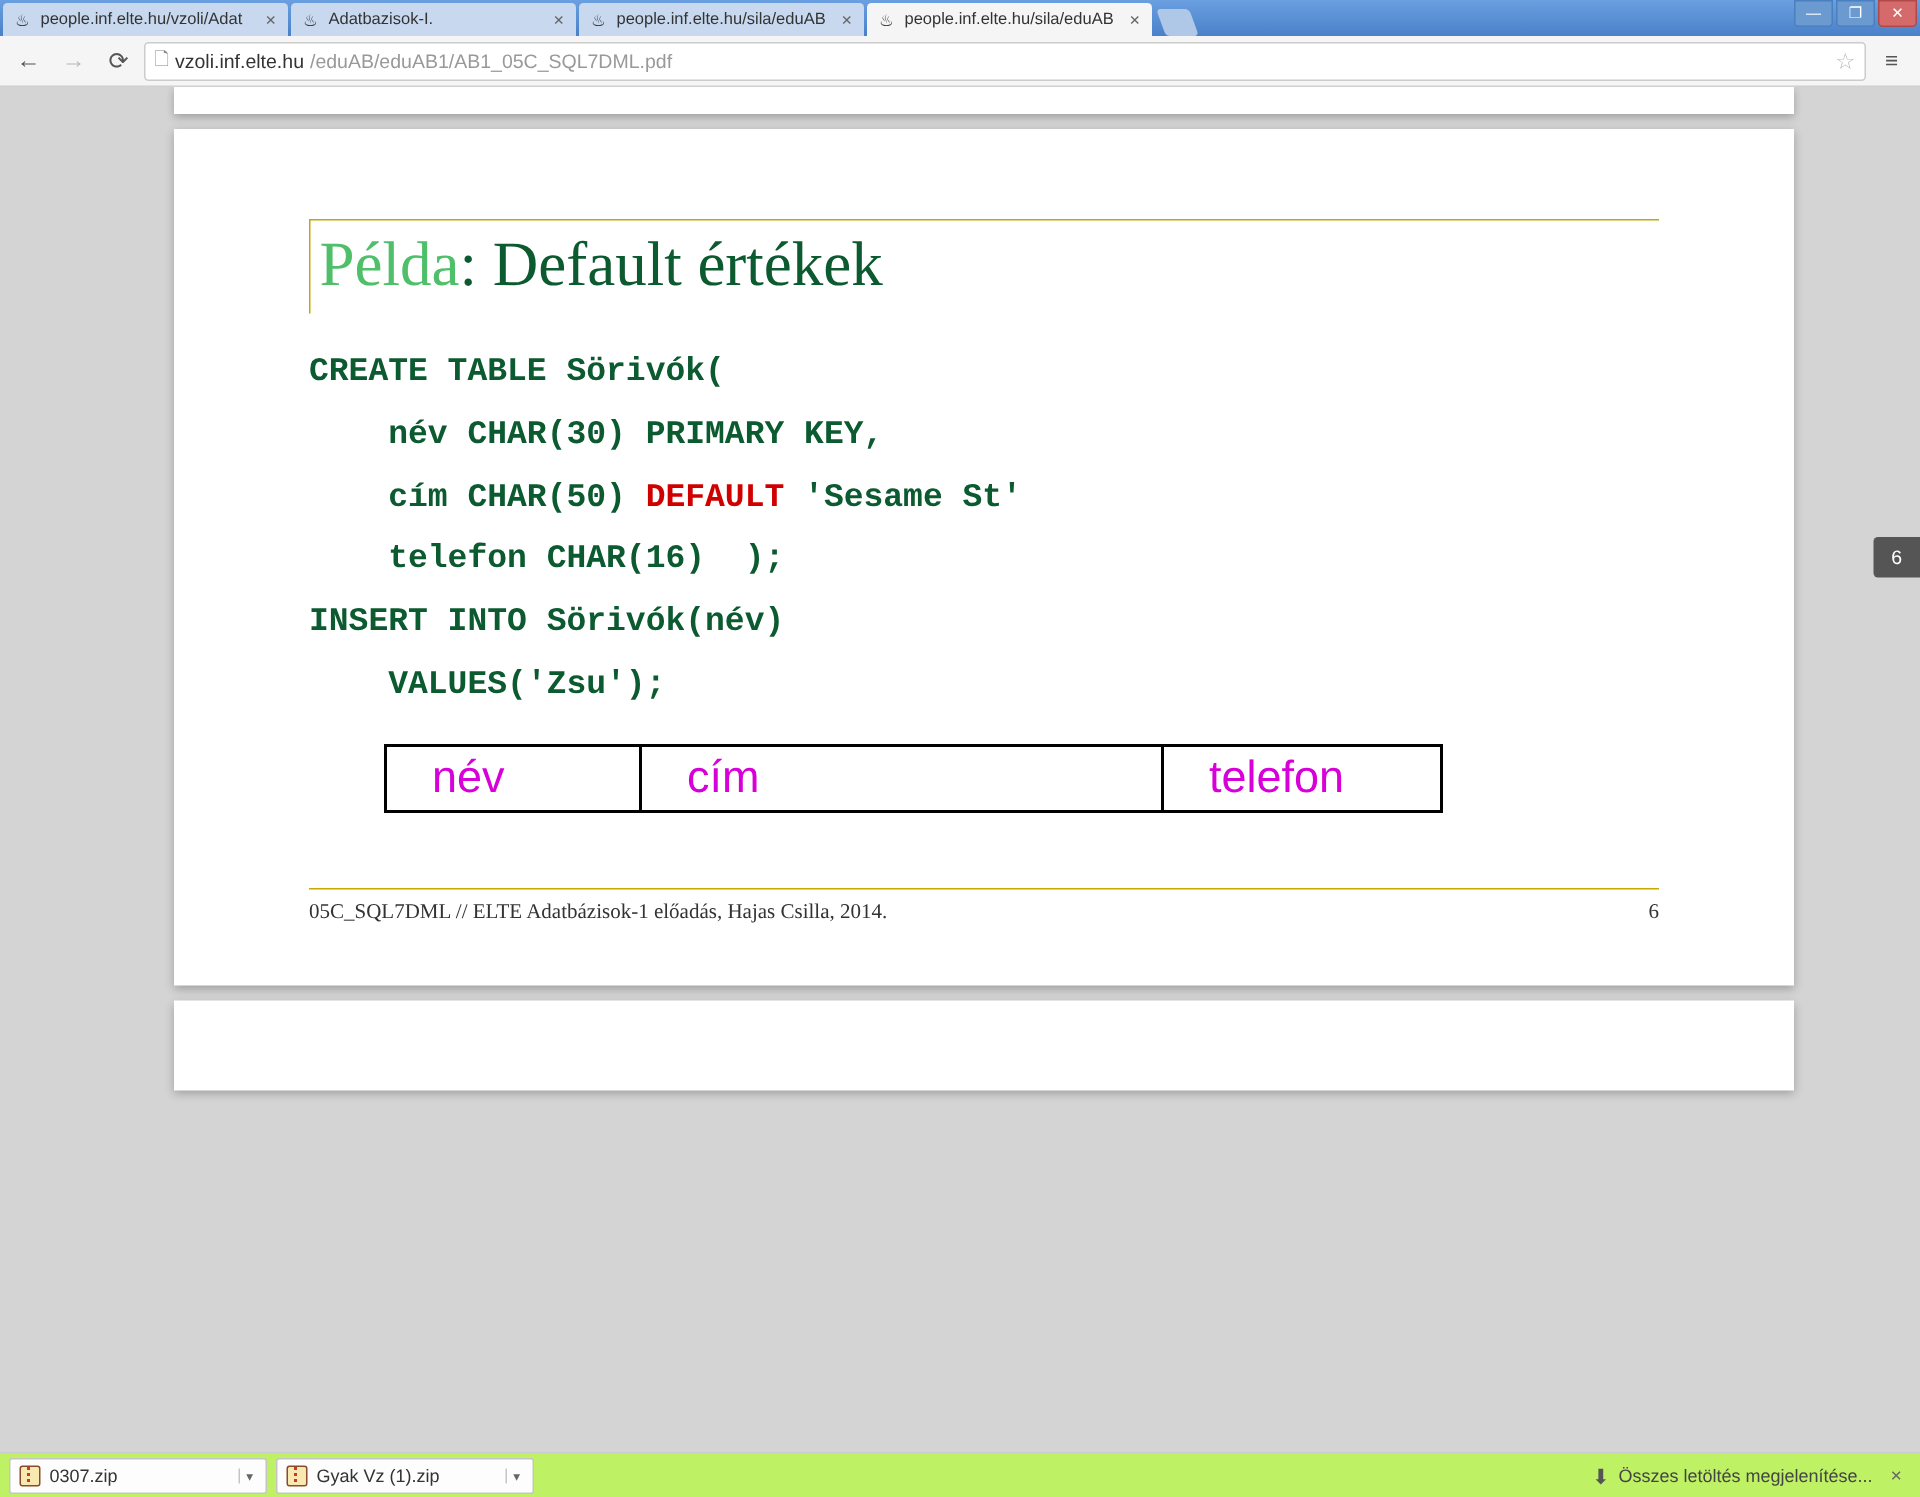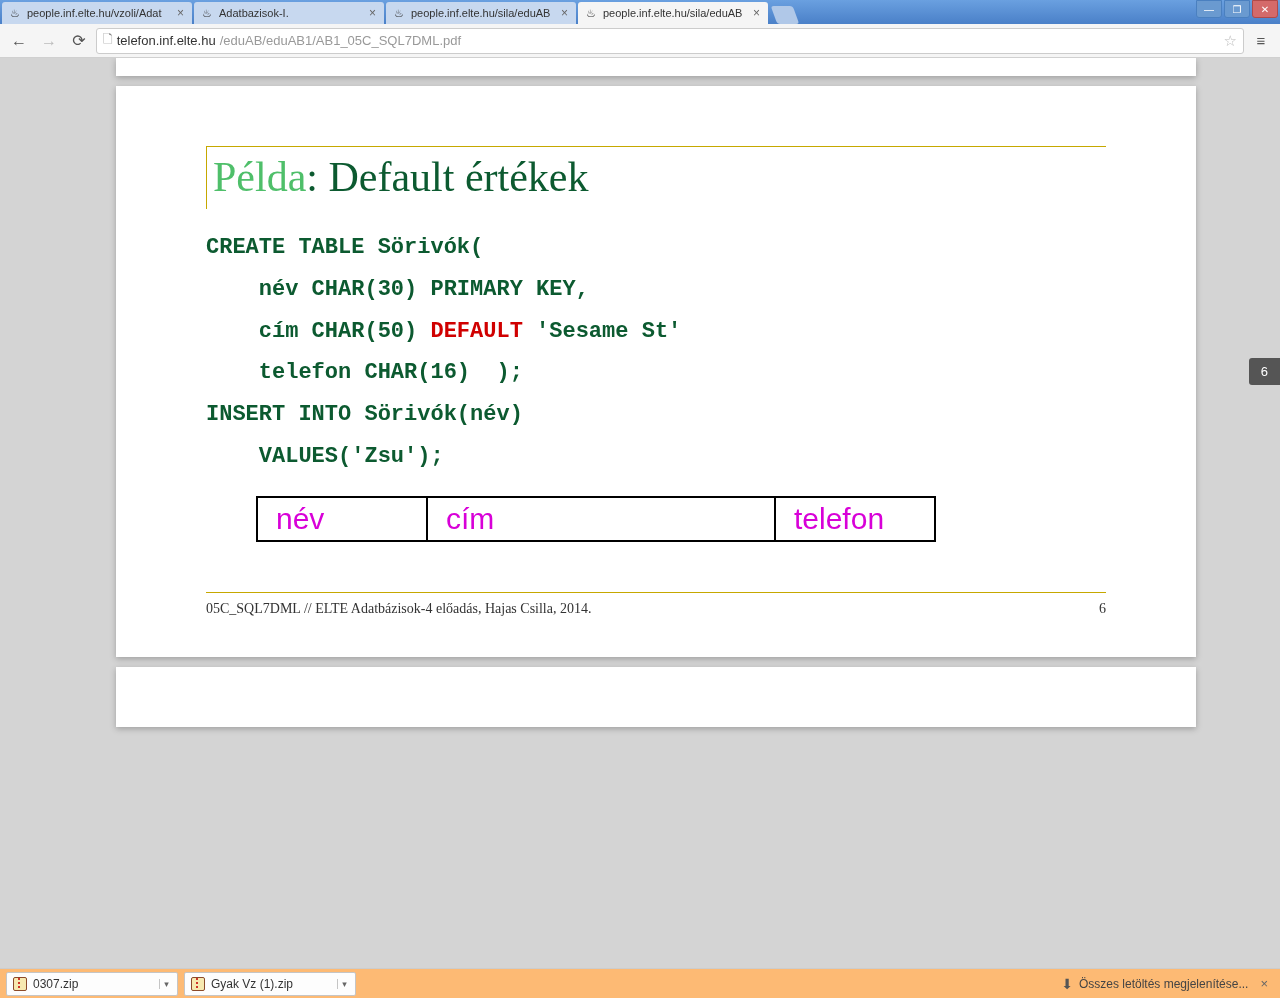--- a/index.html
+++ b/index.html
@@ -164,28 +164,28 @@
     margin-bottom: 18px;
   }
   .result-table {
     margin-left: 50px;
     border-collapse: collapse;
     font-family: Arial, sans-serif;
     font-size: 30px;
   }
   .result-table th, .result-table td {
     border: 2px solid #000;
-    padding: 4px 18px;
+    padding: 4px 30px;
     text-align: left;
     font-weight: normal;
   }
   .result-table th { color: #d800d8; }
   .result-table .c1 { width: 170px; }
   .result-table .c2 { width: 348px; }
-  .result-table .c3 { width: 160px; }
+  .result-table .c3 { width: 186px; }
 
   .slide-footer {
     border-top: 1px solid #c6a800;
     margin-top: 50px;
     padding-top: 8px;
     font-family: Georgia, serif;
     font-size: 14px;
     color: #333;
     display: flex;
     justify-content: space-between;
@@ -208,21 +208,21 @@
     right: -8px; top: 50%;
     transform: translateY(-50%);
     border: 8px solid transparent;
     border-left-color: #555;
     display:none;
   }
 
   
   .downloads-bar {
     height: 30px;
-    background: #fdba74;
+    background: #bef264;
     border-top: 1px solid #ccc;
     display: flex;
     align-items: center;
     padding: 0 6px;
     gap: 6px;
     position: relative;
   }
   .download-item {
     height: 24px;
     background: #fdfdfd;
@@ -293,21 +293,21 @@
     <div class="win-btn close">✕</div>
   </div>
 </div>
 
 <div class="toolbar">
   <div class="nav-btn">←</div>
   <div class="nav-btn disabled">→</div>
   <div class="nav-btn">⟳</div>
   <div class="omnibox">
     <span class="page-icon">🗋</span>
-    <span class="url-host">telefon.inf.elte.hu</span>
+    <span class="url-host">vzoli.inf.elte.hu</span>
       <span class="url-path">/eduAB/eduAB1/AB1_05C_SQL7DML.pdf</span>
     <span class="star">☆</span>
   </div>
   <div class="menu-btn">≡</div>
 </div>
 
 <div class="viewport">
   <div class="pdf-scroll">
 
     <div class="pdf-page peek-top"></div>
@@ -332,21 +332,21 @@
         <tbody>
             <tr>
           <th class="c1">név</th>
           <th class="c2">cím</th>
           <th class="c3">telefon</th>
         </tr>
       </tbody>
         </table>
 
       <div class="slide-footer">
-        <span>05C_SQL7DML // ELTE Adatbázisok-4 előadás, Hajas Csilla, 2014.</span>
+        <span>05C_SQL7DML // ELTE Adatbázisok-1 előadás, Hajas Csilla, 2014.</span>
         <span>6</span>
       </div>
 
     </div>
 
     <div class="pdf-page peek-bottom"></div>
 
   </div>
 
   <div class="page-bubble">

